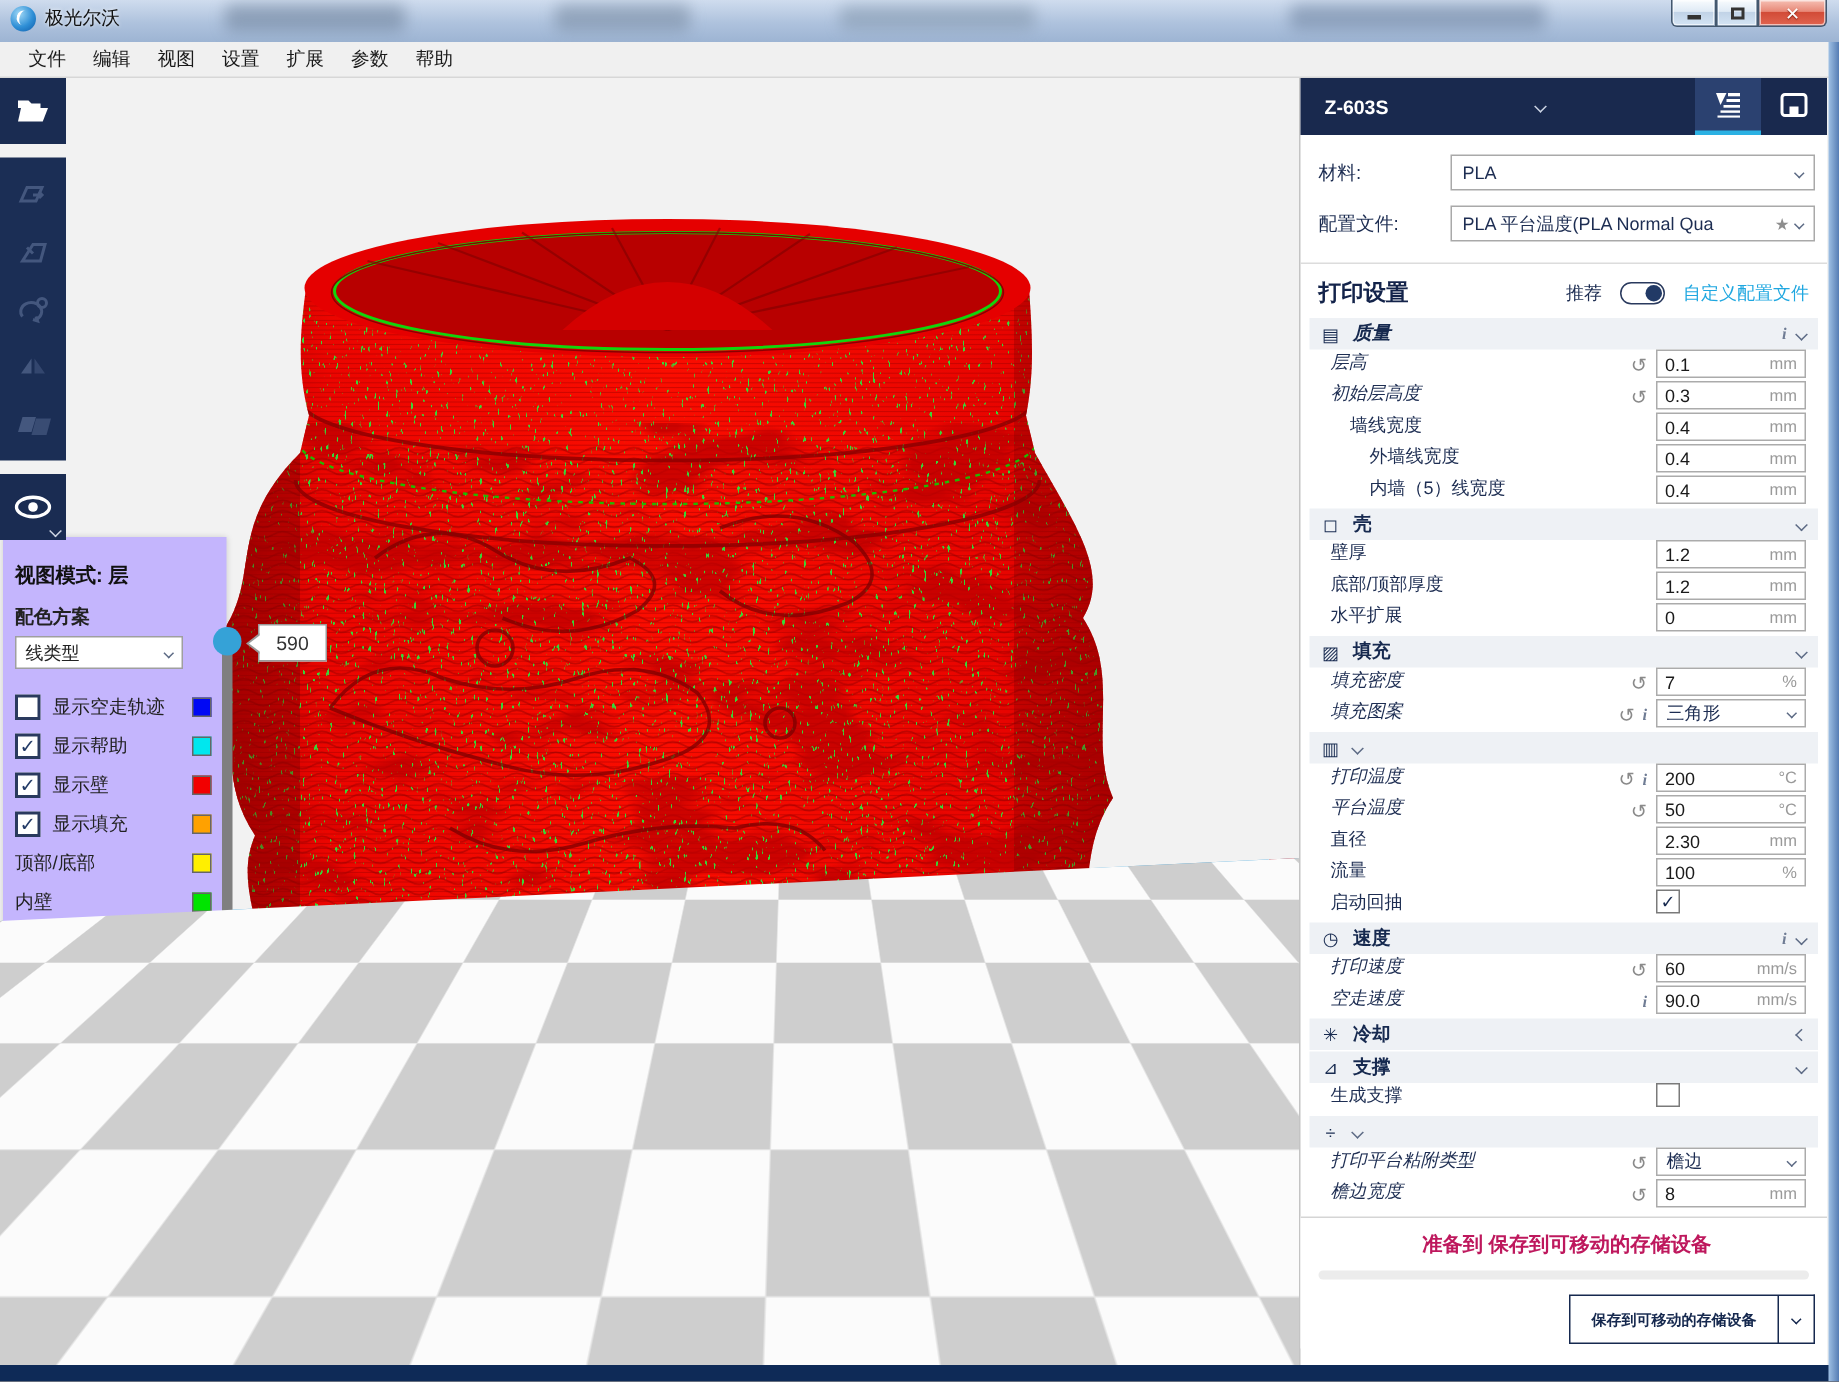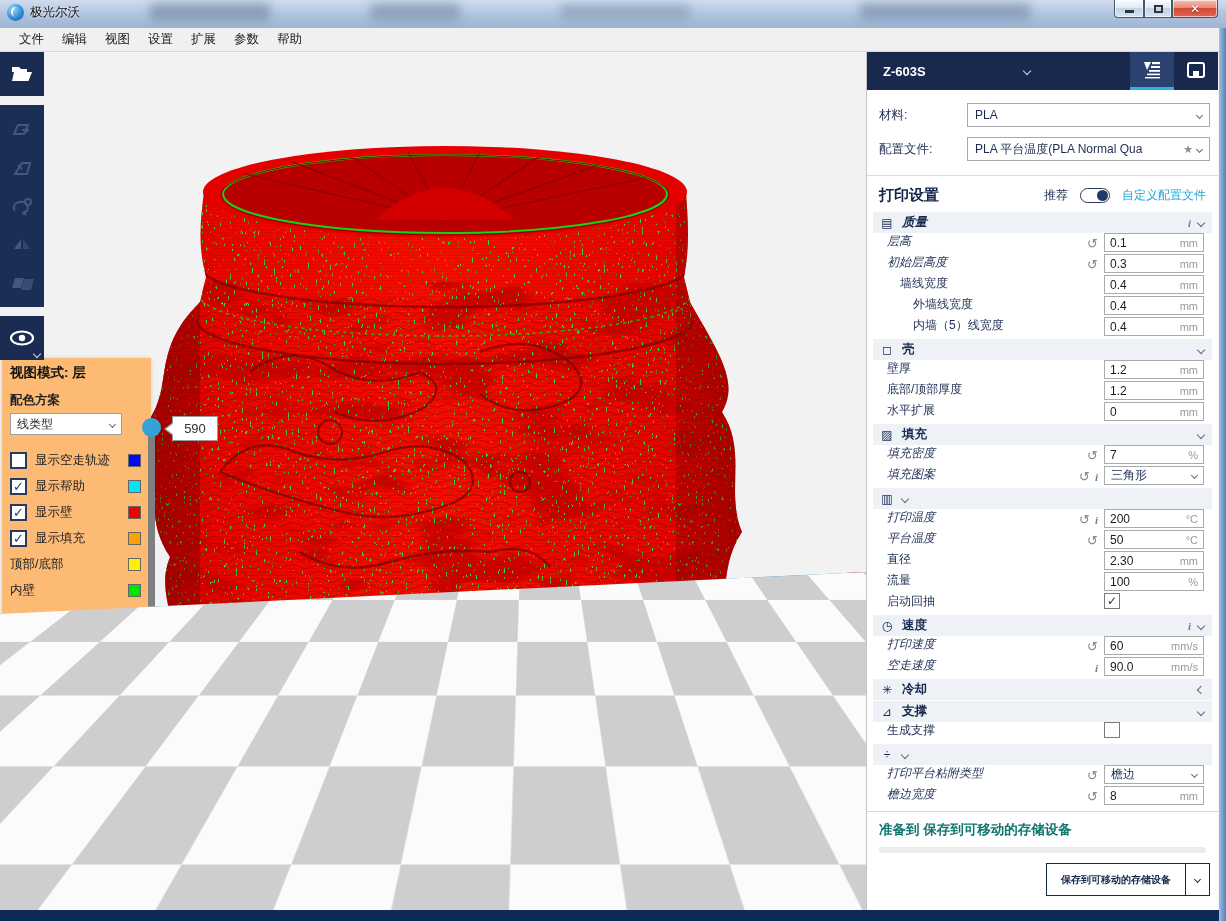--- a/index.html
+++ b/index.html
@@ -34,21 +34,21 @@
   .floor-clip{position:absolute;left:0;top:510px;width:866px;height:348px;overflow:hidden;
     clip-path:polygon(0 52px,866px 10px,866px 348px,0 348px);}
   .floor-inner{position:absolute;left:-320px;top:4px;width:1700px;height:1500px;background-color:#e9e9e9;
     background-image:conic-gradient(#cecece 0 25%,#fbfbfb 0 50%,#cecece 0 75%,#fbfbfb 0);
     background-size:112px 112px;transform:perspective(480px) rotateX(57deg) ;transform-origin:50% 0;}
   .horizon-line{position:absolute;left:-4px;top:51px;width:880px;height:2px;background:#2e9bd6;transform:rotate(-2.78deg);transform-origin:left center;}
   .origin-dash{position:absolute;left:846px;top:7px;width:17px;height:5px;background:#e00000;}
   .model-svg{position:absolute;left:0;top:0;pointer-events:none;}
 
   
-  .view-panel{position:absolute;left:2px;top:306px;width:149px;height:282px;background:#fdba74;box-shadow:0 0 4px rgba(0,0,0,.15);padding:6px 8px 8px 8px;}
+  .view-panel{position:absolute;left:2px;top:306px;width:149px;height:282px;background:#c4b5fd;box-shadow:0 0 4px rgba(0,0,0,.15);padding:17px 8px 8px 8px;}
   .vp-title{font-size:13.5px;font-weight:bold;color:#111;margin-bottom:10px;}
   .vp-label{font-size:12.5px;color:#222;margin-bottom:4px;font-weight:bold;}
   .vp-select{border:1px solid #9f9f9f;height:22px;width:112px;display:flex;align-items:center;padding:0 6px;font-size:12px;color:#222;justify-content:space-between;margin-bottom:12px;background:#fff;}
   .legend-row{display:flex;align-items:center;height:26px;}
   .legend-check{width:17px;height:17px;border:2px solid #2a3a5e;background:#fff;margin-right:8px;font-size:13px;line-height:14px;color:#223a66;text-align:center;font-weight:bold;flex:0 0 auto;}
   .legend-label{font-size:12.5px;color:#222;flex:1;}
   .legend-swatch{width:13px;height:13px;border:1px solid #666;flex:0 0 auto;margin-right:2px;}
 
   
   .layer-slider{position:absolute;left:144px;top:366px;width:14px;height:220px;}
@@ -124,21 +124,21 @@
   .revert{font-size:13px;color:#8a8a8a;line-height:1;}
   .ctl{width:100px;flex:0 0 auto;}
   .inputbox{border:1px solid #ababab;height:19px;display:flex;align-items:center;padding:0 5px;background:#fff;}
   .inputbox .val{flex:1;font-size:12px;color:#1a1a1a;}
   .inputbox .unit{font-size:11px;color:#9a9a9a;}
   .selectbox{border:1px solid #ababab;height:19px;display:flex;align-items:center;padding:0 6px;background:#fff;}
   .selectbox .val{flex:1;font-size:12px;color:#1d2d52;}
   .set-check{width:16px;height:16px;border:1px solid #7a7a7a;background:#fff;font-size:12px;line-height:14px;text-align:center;color:#16294f;font-weight:bold;}
 
   .output{position:absolute;left:0;bottom:11px;width:100%;border-top:1px solid #d5d5d5;background:#fff;padding:9px 8px 0 12px;height:88px;}
-  .out-status{font-size:13.5px;font-weight:bold;color:#0f766e;margin-bottom:8px;}
+  .out-status{font-size:13.5px;font-weight:bold;color:#be185d;margin-bottom:8px;text-align:center;}
   .out-progress{height:6px;background:#ececec;border-radius:3px;margin-right:4px;}
   .out-row{display:flex;justify-content:flex-end;align-items:center;margin-top:10px;}
   .save-btn{height:33px;border:1px solid #16294f;background:#fff;color:#16294f;font-size:10px;font-weight:bold;padding:0 14px;display:flex;align-items:center;}
   .save-chev{height:33px;width:24px;border:1px solid #16294f;border-left:none;display:flex;align-items:center;justify-content:center;background:#fff;}
 
   
   .aero-right{position:absolute;right:0;top:28px;bottom:0;width:7px;background:linear-gradient(90deg,#9fc0e4,#567db4);z-index:5;}
   .bottom-strip{position:absolute;left:0;bottom:0;width:100%;height:11px;background:#0e2a57;z-index:4;}
 </style>
 </head>

